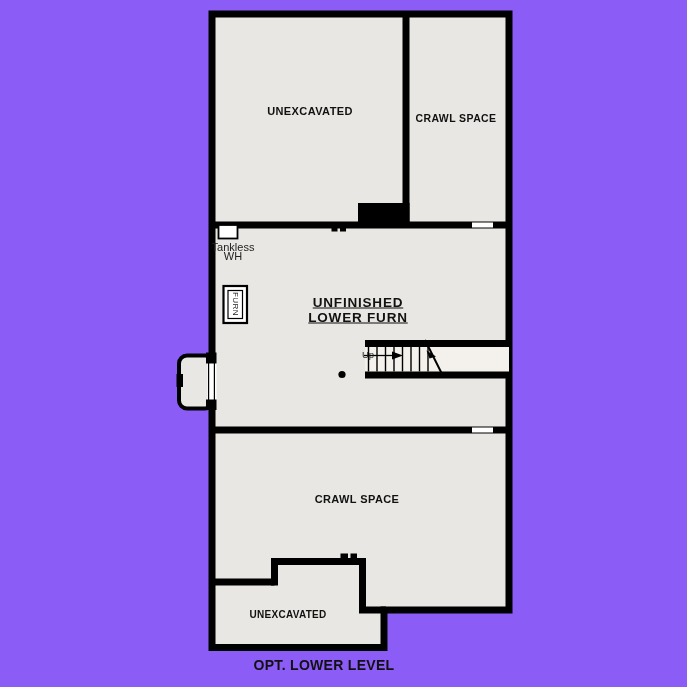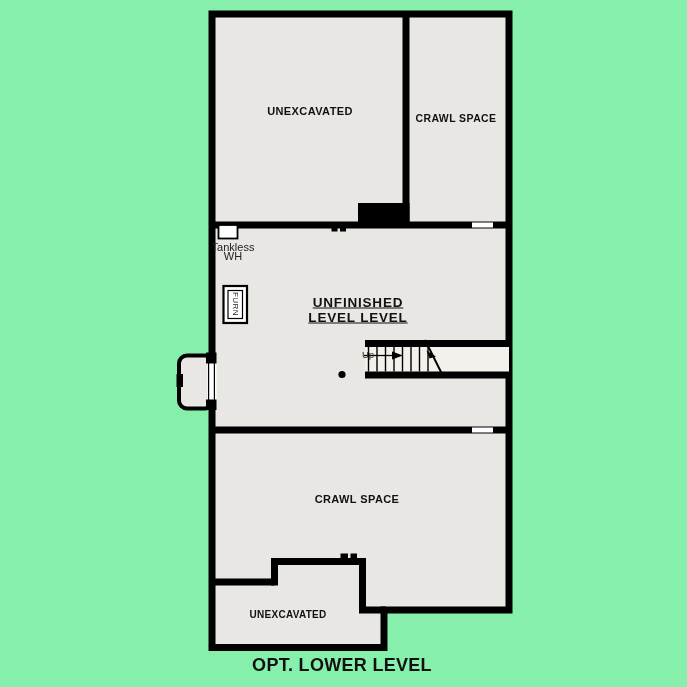--- a/index.html
+++ b/index.html
@@ -1,38 +1,38 @@
 <!DOCTYPE html>
 <html><head>
 <meta charset="utf-8">
 <style>
   html,body{margin:0;padding:0;background:#ffffff;}
   #canvas{
     position:relative;
     width:687px;height:687px;
-    background:#86efac;
+    background:#8b5cf6;
     font-family:"Liberation Sans", sans-serif;
     overflow:hidden;
   }
   #plan-svg{position:absolute;left:0;top:0;}
   .label{
     position:absolute;
     transform:translate(-50%,-50%);
     color:#111;
     white-space:nowrap;
     text-align:center;
     line-height:1.1;
   }
   .room-label{font-weight:bold;letter-spacing:.4px;}
   .lbl-unexc-top{left:310px;top:111px;font-size:11px;}
   .lbl-crawl-top{left:456px;top:119px;font-size:10.5px;}
   .lbl-unfinished{left:358px;top:310px;font-size:13.5px;letter-spacing:.8px;line-height:14.5px;text-decoration:underline;}
   .lbl-crawl-bottom{left:357px;top:499px;font-size:11px;}
   .lbl-unexc-bottom{left:288px;top:614px;font-size:10px;letter-spacing:.3px;}
-  .lbl-title{left:342px;top:666px;font-size:18px;font-weight:bold;letter-spacing:.3px;}
+  .lbl-title{left:324px;top:666px;font-size:14px;font-weight:bold;letter-spacing:.3px;}
   .lbl-up{left:368px;top:355px;font-size:9.5px;color:#222;}
   .lbl-tankless{left:233px;top:251px;font-size:11px;line-height:8.5px;color:#222;}
   .lbl-furn{
     left:235px;top:304px;
     font-size:8px;letter-spacing:.5px;color:#222;
     transform:translate(-50%,-50%) rotate(90deg);
   }
 </style>
 </head>
 <body>
@@ -95,21 +95,21 @@
     <rect x="223.5" y="286" width="23.5" height="37" fill="#ffffff" stroke="#000" stroke-width="2.2"></rect>
     <rect x="228" y="290.5" width="14.5" height="28" fill="none" stroke="#000" stroke-width="1.2"></rect>
   </svg>
 
   <div class="label room-label lbl-unexc-top">UNEXCAVATED</div>
 
   <div class="label room-label lbl-crawl-top">CRAWL SPACE</div>
 
   <div class="label room-label lbl-unfinished">
     <div>UNFINISHED</div>
-    <div>LEVEL LEVEL</div>
+    <div>LOWER FURN</div>
   </div>
 
   <div class="label lbl-up">Up</div>
 
   <div class="label lbl-tankless">
     <div>Tankless</div>
     <div>WH</div>
   </div>
 
   <div class="label lbl-furn">FURN</div>

